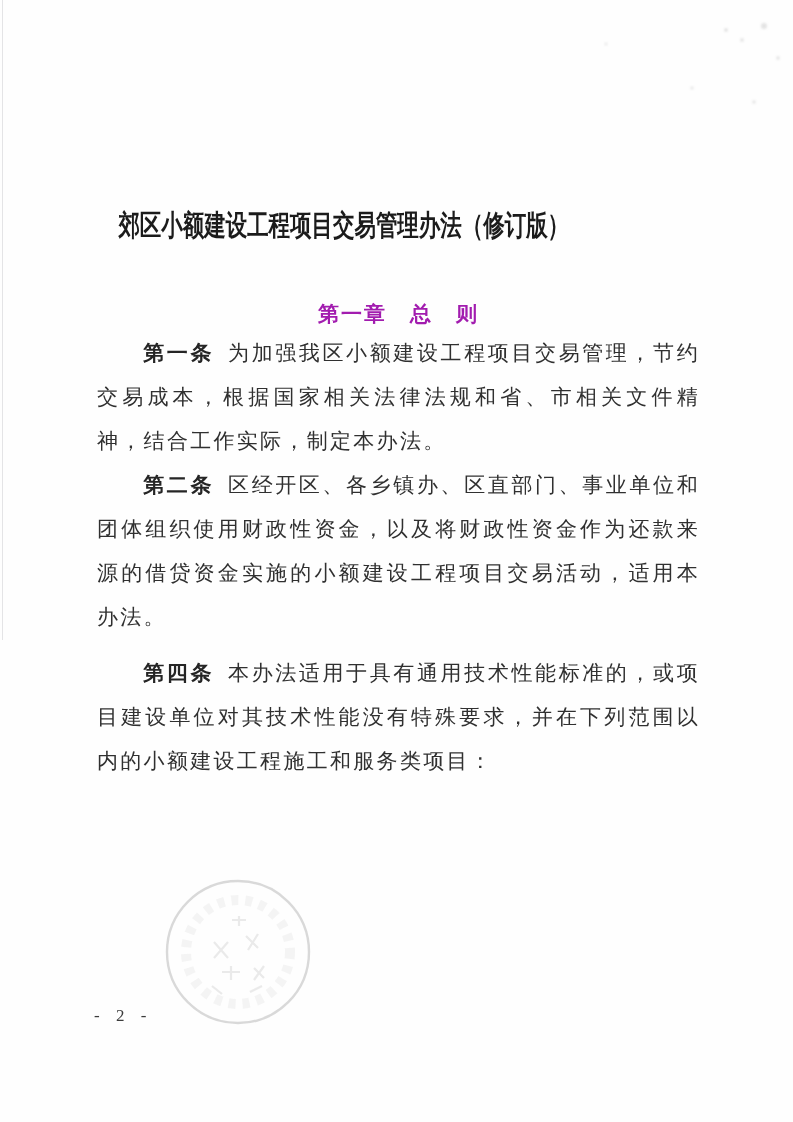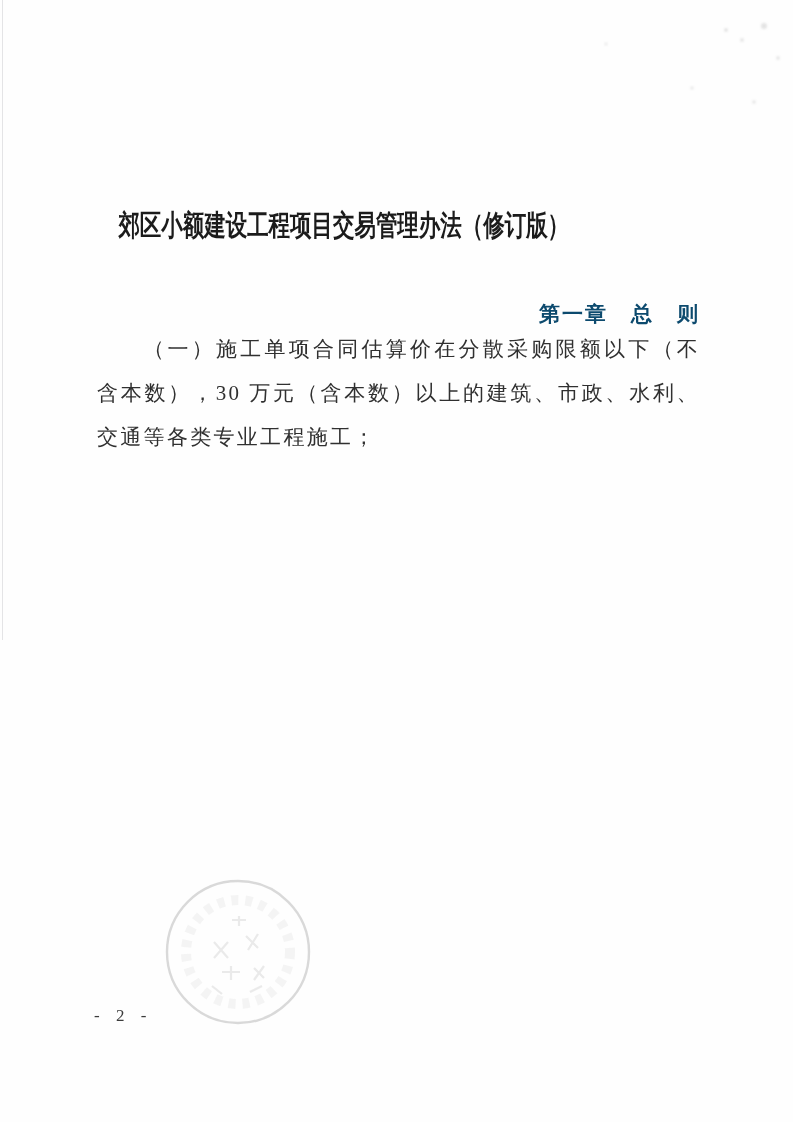--- a/index.html
+++ b/index.html
@@ -54,22 +54,22 @@
     position: relative;
     left: -57px;
     transform: scaleX(0.74);
     transform-origin: 50% 50%;
   }
   .chap {
     font-family: "Liberation Sans", sans-serif;
     font-weight: bold;
     font-size: 21px;
     line-height: 26px;
-    color: #0c4a6e;
-    text-align: right;
+    color: #a21caf;
+    text-align: center;
     letter-spacing: 2px;
   }
   .chap1 { margin-top: 56px; }
   .chap2 { margin-top: 28px; }
   p.art {
     margin: 0;
     font-size: 21px;
     line-height: 44px;
     letter-spacing: 2.3px;
     text-align: justify;
@@ -117,24 +117,26 @@
       </g>
     </svg>
   </div>
 
   <div class="content">
 
     <h1 class="doc-title">郊区小额建设工程项目交易管理办法（修订版）</h1>
 
     <div class="chap chap1">第一章　总　则</div>
 
+    <p class="art first-after-heading"><span class="lbl">第一条</span><span>为加强我区小额建设工程项目交易管理，节约交易成本，根据国家相关法律法规和省、市相关文件精神，结合工作实际，制定本办法。</span></p>
+
+    <p class="art"><span class="lbl">第二条</span><span>区经开区、各乡镇办、区直部门、事业单位和团体组织使用财政性资金，以及将财政性资金作为还款来源的借贷资金实施的小额建设工程项目交易活动，适用本办法。</span></p>
 
 
 
+    <p class="art after-chap2"><span class="lbl">第四条</span><span>本办法适用于具有通用技术性能标准的，或项目建设单位对其技术性能没有特殊要求，并在下列范围以内的小额建设工程施工和服务类项目：</span></p>
 
-
-    <p class="art"><span class="lbl"></span><span>（一）施工单项合同估算价在分散采购限额以下（不含本数），30 万元（含本数）以上的建筑、市政、水利、交通等各类专业工程施工；</span></p>
 
   </div>
 
   <div class="page-number">- 2 -</div>
 
 </div>
 
 </body></html>

